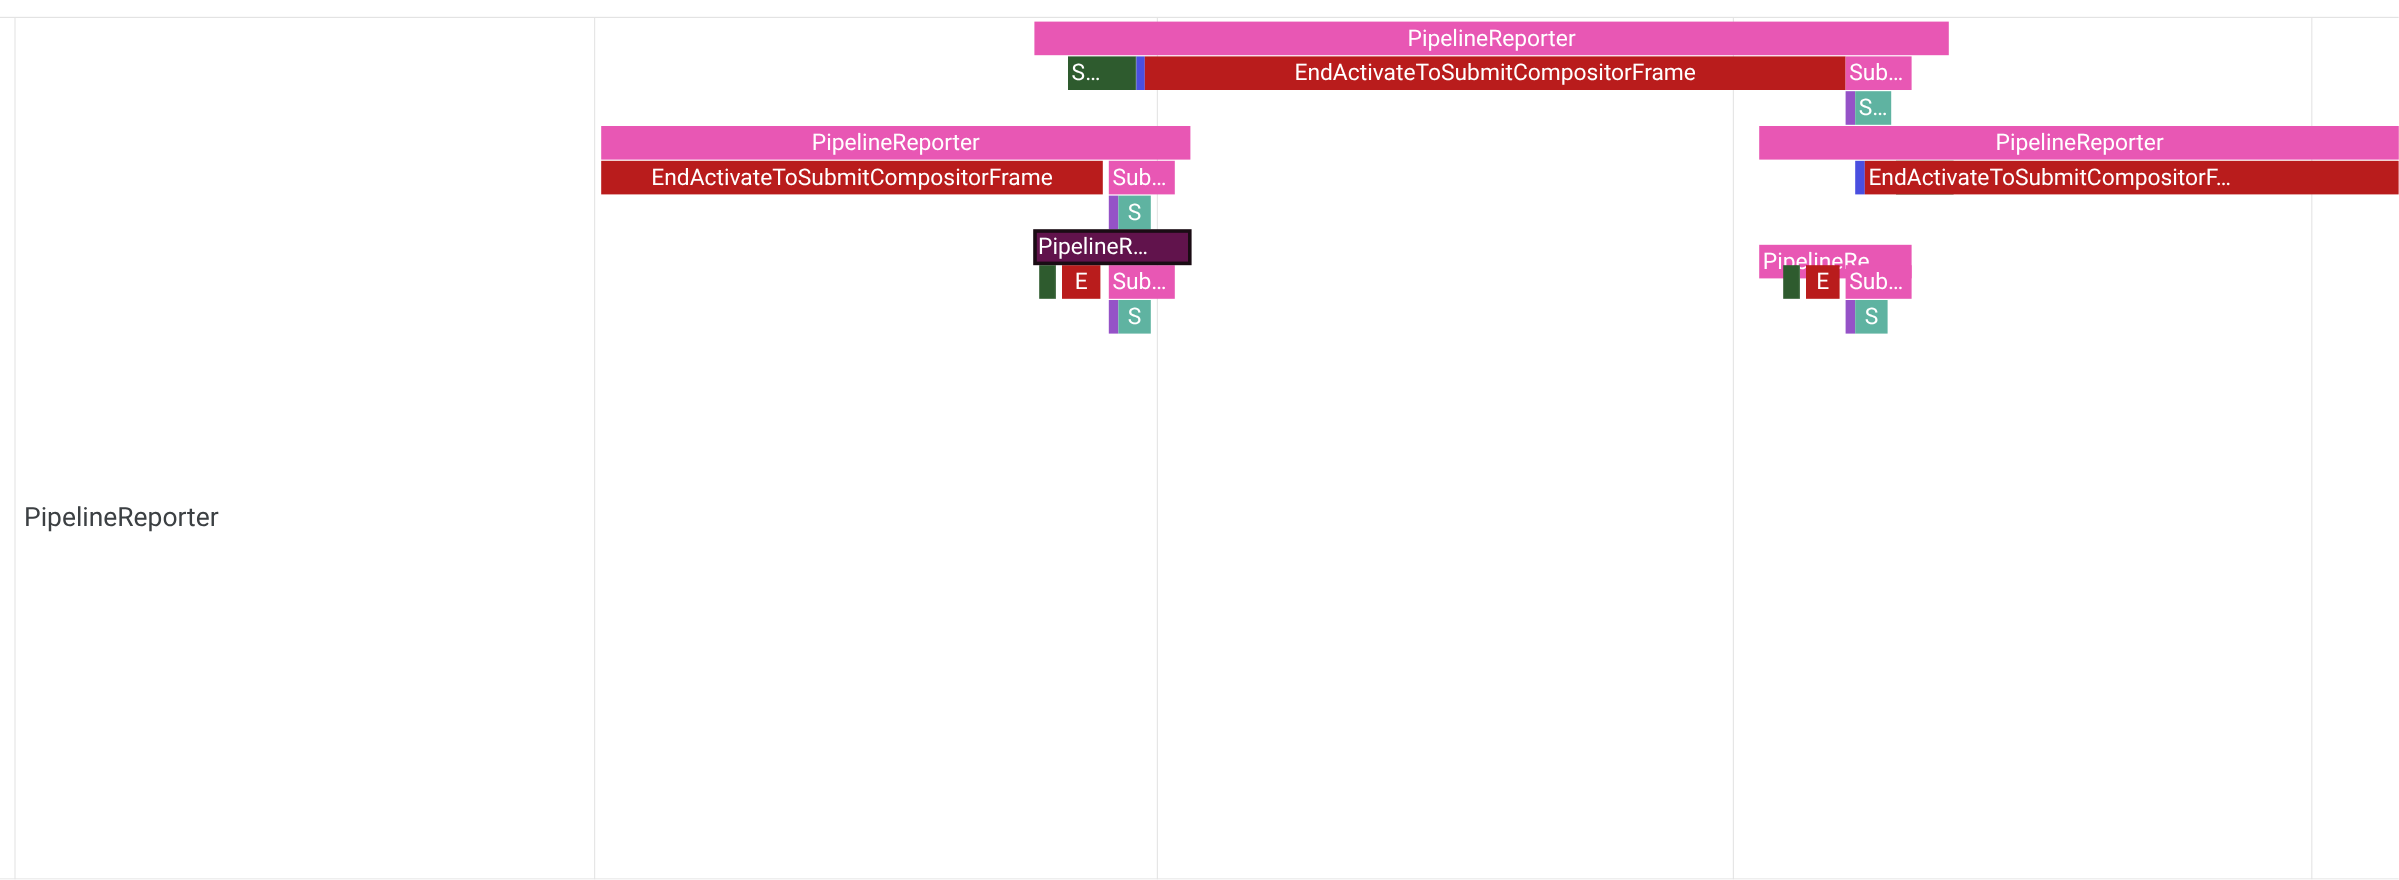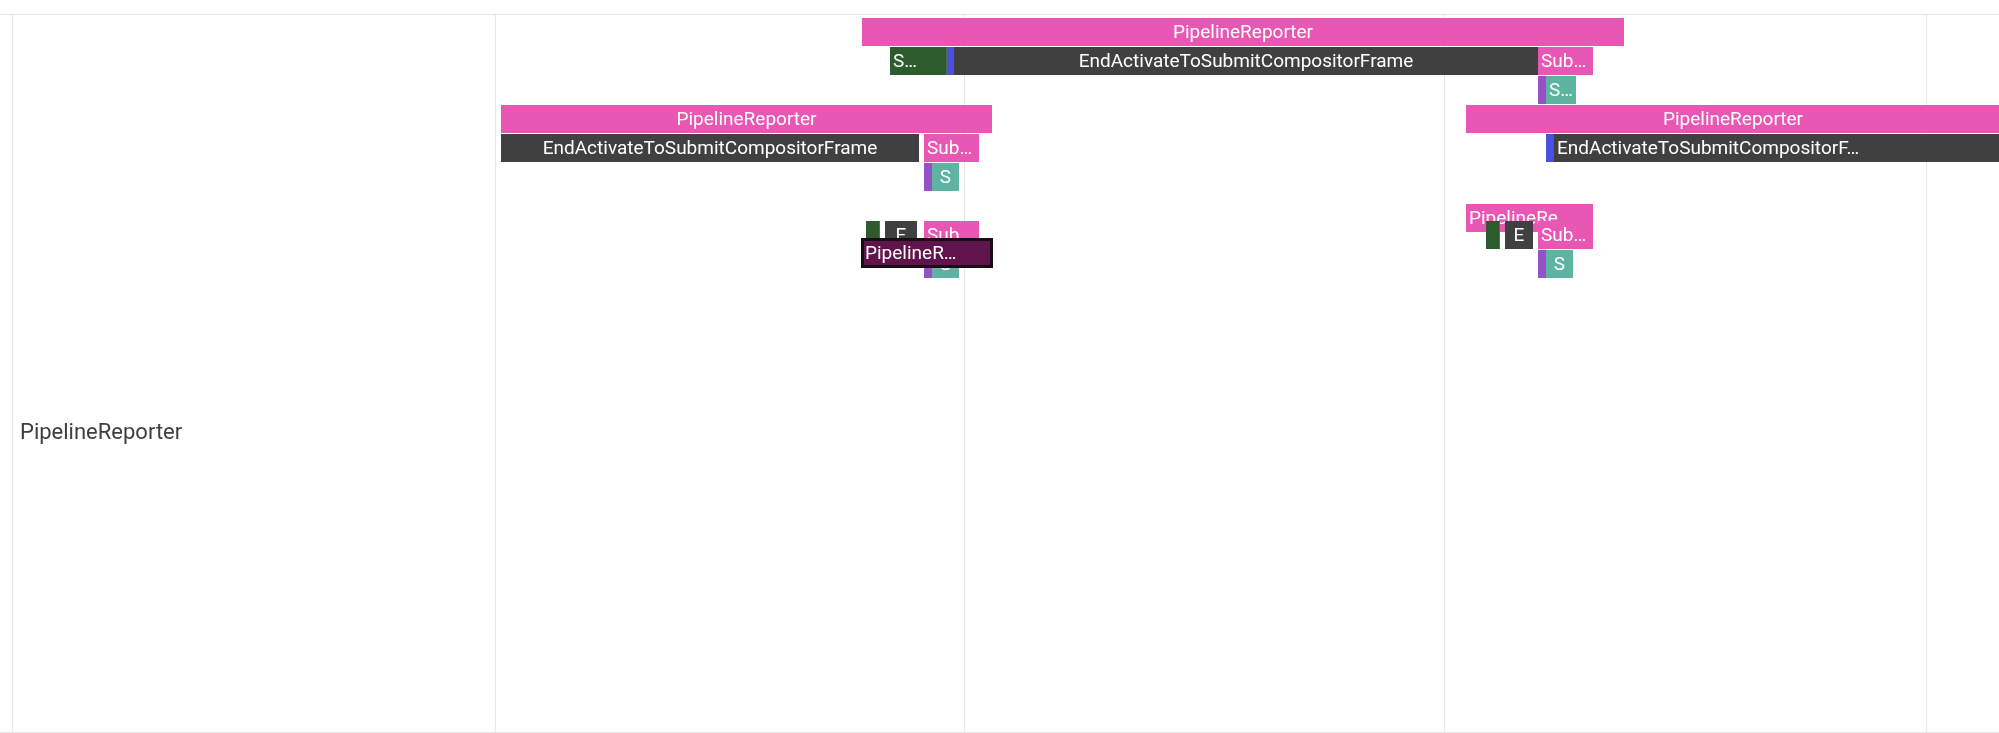--- a/index.html
+++ b/index.html
@@ -63,25 +63,24 @@
     padding: 0 3px;
     text-overflow: ellipsis;
     cursor: pointer;
     z-index: 1;
   }
   .slice.selected {
     outline: 3px solid #1a0c14;
     outline-offset: -2px;
     z-index: 4;
     background: #61134c !important;
-    margin-top: 47px;
   }
   
   .c-pink   { background: #e857b4; }
-  .c-maroon { background: #404040; }
+  .c-maroon { background: #b91c1c; }
   .c-darkgreen { background: #2e5b2e; border-right:1px solid rgba(255,255,255,.15);}
   .c-teal   { background: #5fb3a1; }
   .c-blue   { background: #4a4fe0; }
   .c-purple { background: #9552c7; }
 
   
   .slice.center { text-align: center; padding: 0 1px; }
 </style>
 </head>
 <body>

